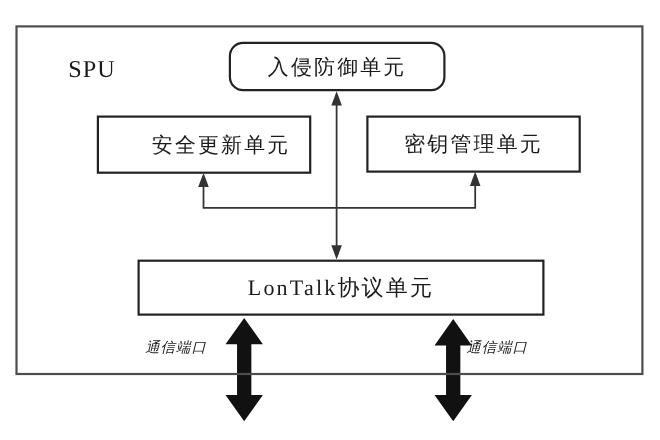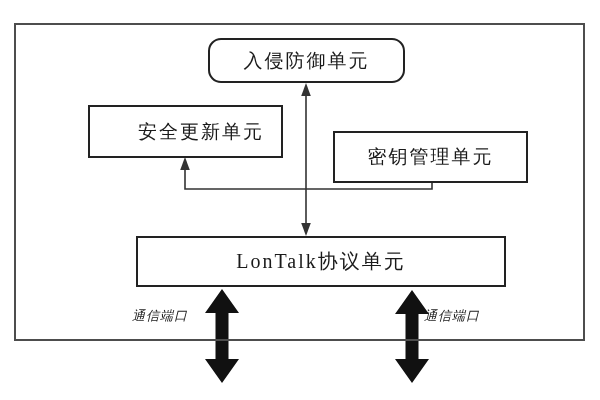--- a/index.html
+++ b/index.html
@@ -49,22 +49,22 @@
     display: flex;
     align-items: center;
     justify-content: center;
     font-size: 19px;
     color: #1a1a1a;
     letter-spacing: 2px;
     white-space: nowrap;
   }
   .box-intrusion { left: 208px; top: 38px;  width: 197px; height: 45px; border-radius: 13px; }
   .box-update    { left: 88px;  top: 105px; width: 195px; height: 53px; padding-left: 31px; }
-  .box-key       { left: 333px; top: 105px; width: 195px; height: 52px; margin-top: 26px; }
-  .box-lontalk   { left: 125px; top: 236px; width: 370px; height: 51px; font-size: 20px; margin-left: 11px; }
+  .box-key       { left: 333px; top: 105px; width: 195px; height: 52px; }
+  .box-lontalk   { left: 125px; top: 236px; width: 370px; height: 51px; font-size: 20px; }
   .port-label {
     position: absolute;
     font-size: 13px;
     color: #1a1a1a;
     letter-spacing: 1px;
     white-space: nowrap;
     font-style: italic;
   }
   .port-left  { left: 132px; top: 307px; }
   .port-right { left: 424px; top: 307px; }
@@ -91,20 +91,21 @@
     <g fill="#111111">
       <polygon points="222,289 239,313 228.5,313 228.5,359 239,359 222,383 205,359 215.5,359 215.5,313 205,313"></polygon>
     </g>
 
     <g fill="#111111">
       <polygon points="412,290 429,314 418.5,314 418.5,359 429,359 412,383 395,359 405.5,359 405.5,314 395,314"></polygon>
     </g>
   </svg>
 
   <div class="outer-box"></div>
+  <div class="spu-label">SPU</div>
 
   <div class="unit-box box-intrusion">
     <span>入侵防御单元</span>
   </div>
 
   <div class="unit-box box-update">
     <span>安全更新单元</span>
   </div>
 
   <div class="unit-box box-key">

